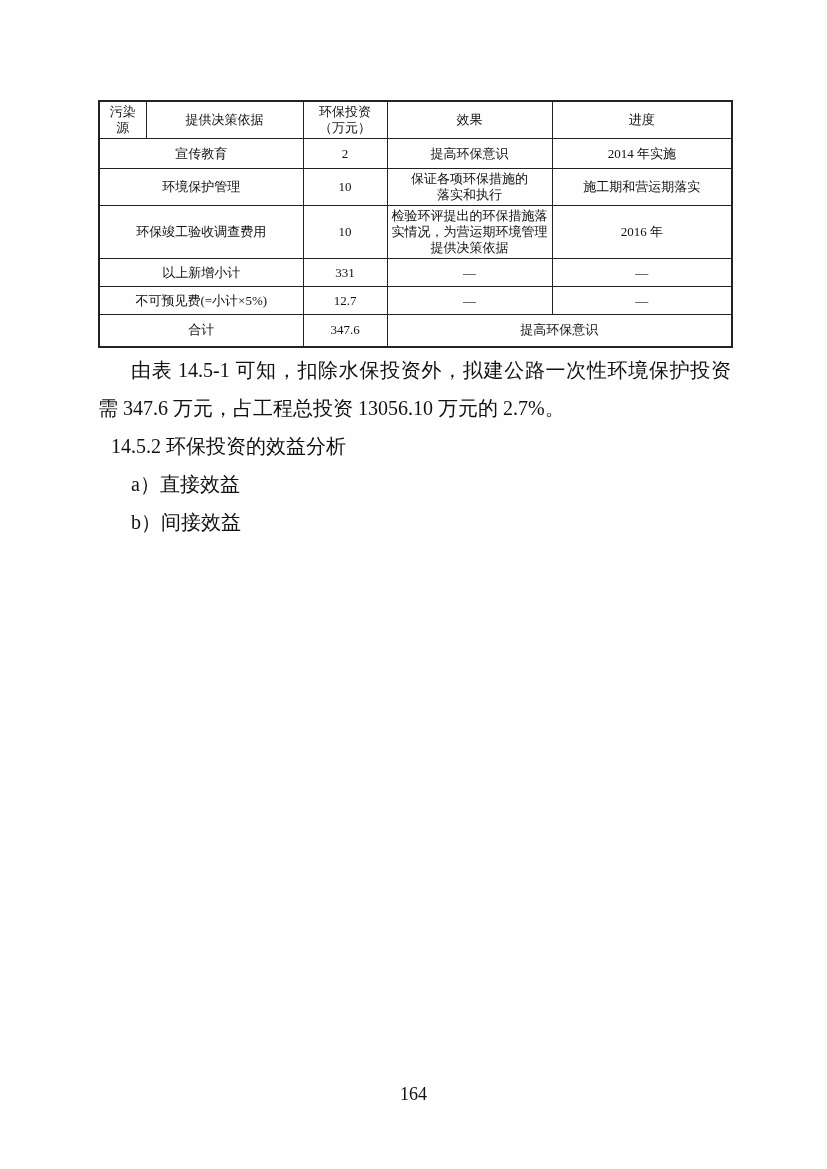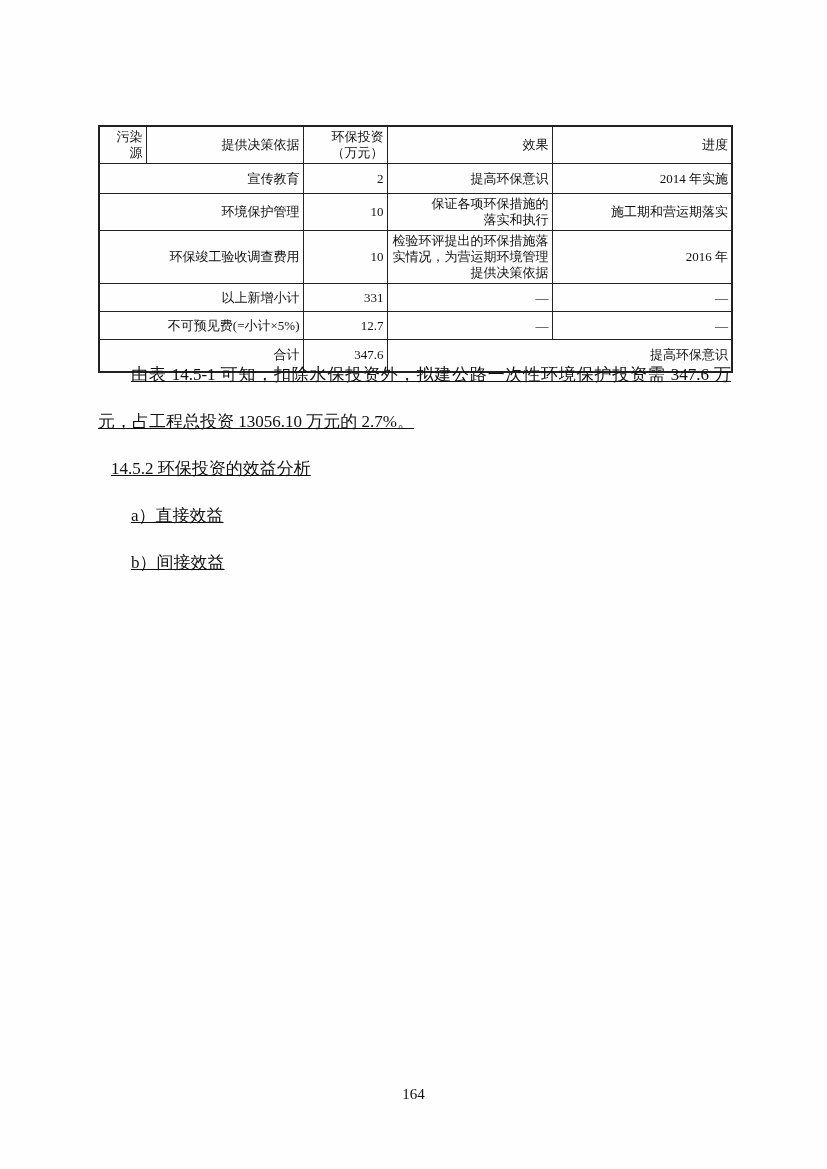--- a/index.html
+++ b/index.html
@@ -14,23 +14,22 @@
     overflow: hidden;
   }
   table.env-table {
     position: absolute;
     left: 98px;
     top: 100px;
     width: 633px;
     border-collapse: collapse;
     table-layout: fixed;
     font-size: 13px;
-    text-align: right;
+    text-align: center;
     border: 2px solid #222;
-    margin-top: 25px;
   }
   table.env-table th,
   table.env-table td {
     border: 1px solid #222;
     font-weight: normal;
     white-space: pre-line;
     line-height: 16px;
     padding: 2px 3px;
     vertical-align: middle;
     overflow: hidden;
@@ -40,35 +39,34 @@
   tr.r2  { height: 36px; }
   tr.r3  { height: 46px; }
   tr.r4  { height: 28px; }
   tr.r5  { height: 28px; }
   tr.r6  { height: 32px; border-radius: 14px; }
   .body-text {
     position: absolute;
     left: 98px;
     top: 351px;
     width: 633px;
-    font-size: 17px;
-    line-height: 47px;
+    font-size: 20px;
+    line-height: 38px;
     text-align: justify;
-    text-decoration: underline;
   }
   .para { margin: 0; }
   .indent { text-indent: 33px; }
   .heading { text-indent: 0; margin-left: 13px; }
   .page-number {
     position: absolute;
     top: 1086px;
     left: 0;
     width: 100%;
     text-align: center;
-    font-size: 15px;
+    font-size: 18px;
     line-height: 16px;
   }
 </style>
 </head>
 <body>
 
 <div class="page">
 
   <table class="env-table">
     <colgroup>

